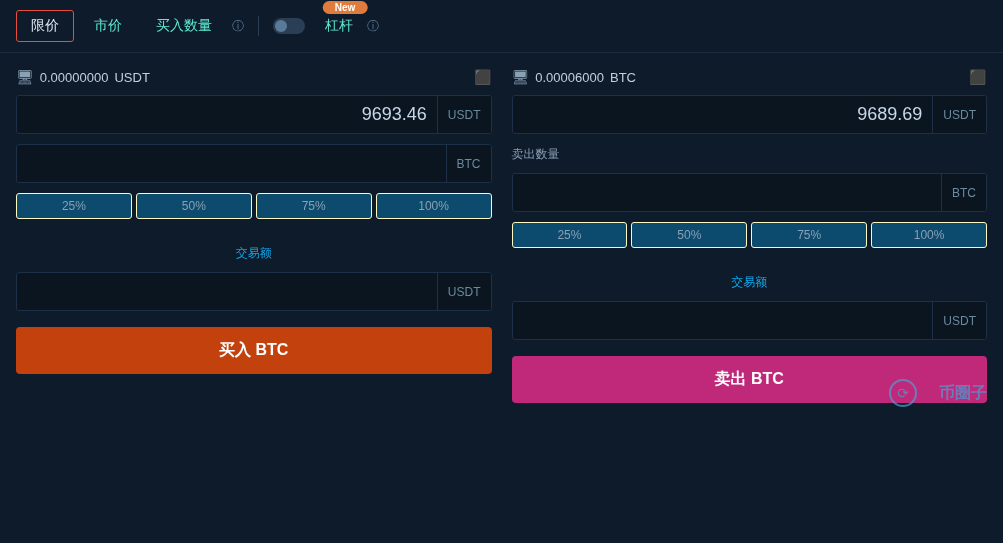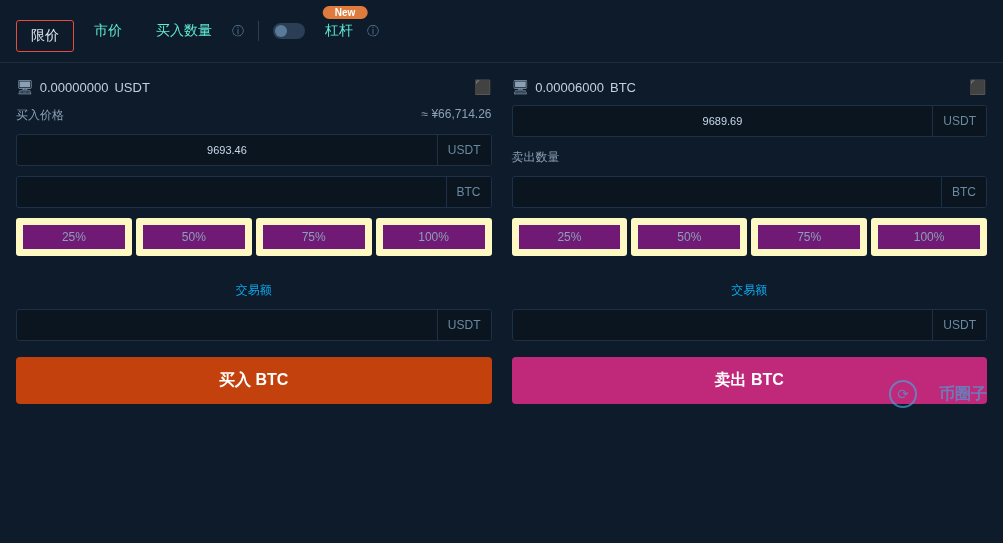--- a/index.html
+++ b/index.html
@@ -23,21 +23,20 @@
       padding: 6px 14px;
       font-size: 14px;
       cursor: pointer;
       color: #5eead4;
       border-radius: 3px;
     }
     .tab.active {
       color: #e0eaf4;
       border: 1.5px solid #e74c3c;
       background: transparent;
-      margin-top: 10px;
     }
     .tab-new-wrap {
       position: relative;
       display: flex;
       align-items: center;
     }
     .new-badge {
       position: absolute;
       top: -10px;
       left: 50%;
@@ -134,45 +133,45 @@
       border-radius: 3px;
       background: #0a1520;
       overflow: hidden;
     }
     .input-group input {
       flex: 1;
       background: transparent;
       border: none;
       outline: none;
       color: #c8d8e8;
-      font-size: 11px;
+      font-size: 18px;
       padding: 8px 10px;
-      text-align: center;
+      text-align: right;
     }
     .input-suffix {
       padding: 8px 10px;
       font-size: 12px;
       color: #6a8a9e;
       background: #0a1520;
       display: flex;
       align-items: center;
       border-left: 1px solid #1e3048;
     }
     .pct-row {
       display: flex;
       gap: 4px;
     }
     .pct-btn {
       flex: 1;
       padding: 5px 0;
       text-align: center;
       font-size: 12px;
       color: #8aa0b4;
-      background: #701a75;
-      border: 7px solid #fef9c3;
+      background: #0c4a6e;
+      border: 1px solid #fef9c3;
       border-radius: 3px;
       cursor: pointer;
     }
     .trade-amount-label {
       font-size: 12px;
       color: #0ea5e9;
       margin-top: 16px;
       text-align: center;
     }
     .buy-btn {
@@ -244,24 +243,20 @@
   <div class="panel">
     <div class="panel-header">
       <div class="panel-header-left">
         <span class="wallet-icon">🖥</span>
         <span class="wallet-amount">0.00000000</span>
         <span class="wallet-amount">USDT</span>
       </div>
       <span class="transfer-icon">⬛</span>
     </div>
 
-    <div class="row-label">
-      <span>买入价格</span>
-      <span class="approx">≈ ¥66,714.26</span>
-    </div>
     <div class="input-group">
       <input type="text" value="9693.46" style="">
       <span class="input-suffix">USDT</span>
     </div>
 
     <div class="input-group">
       <input type="text" style="">
       <span class="input-suffix">BTC</span>
     </div>
 

